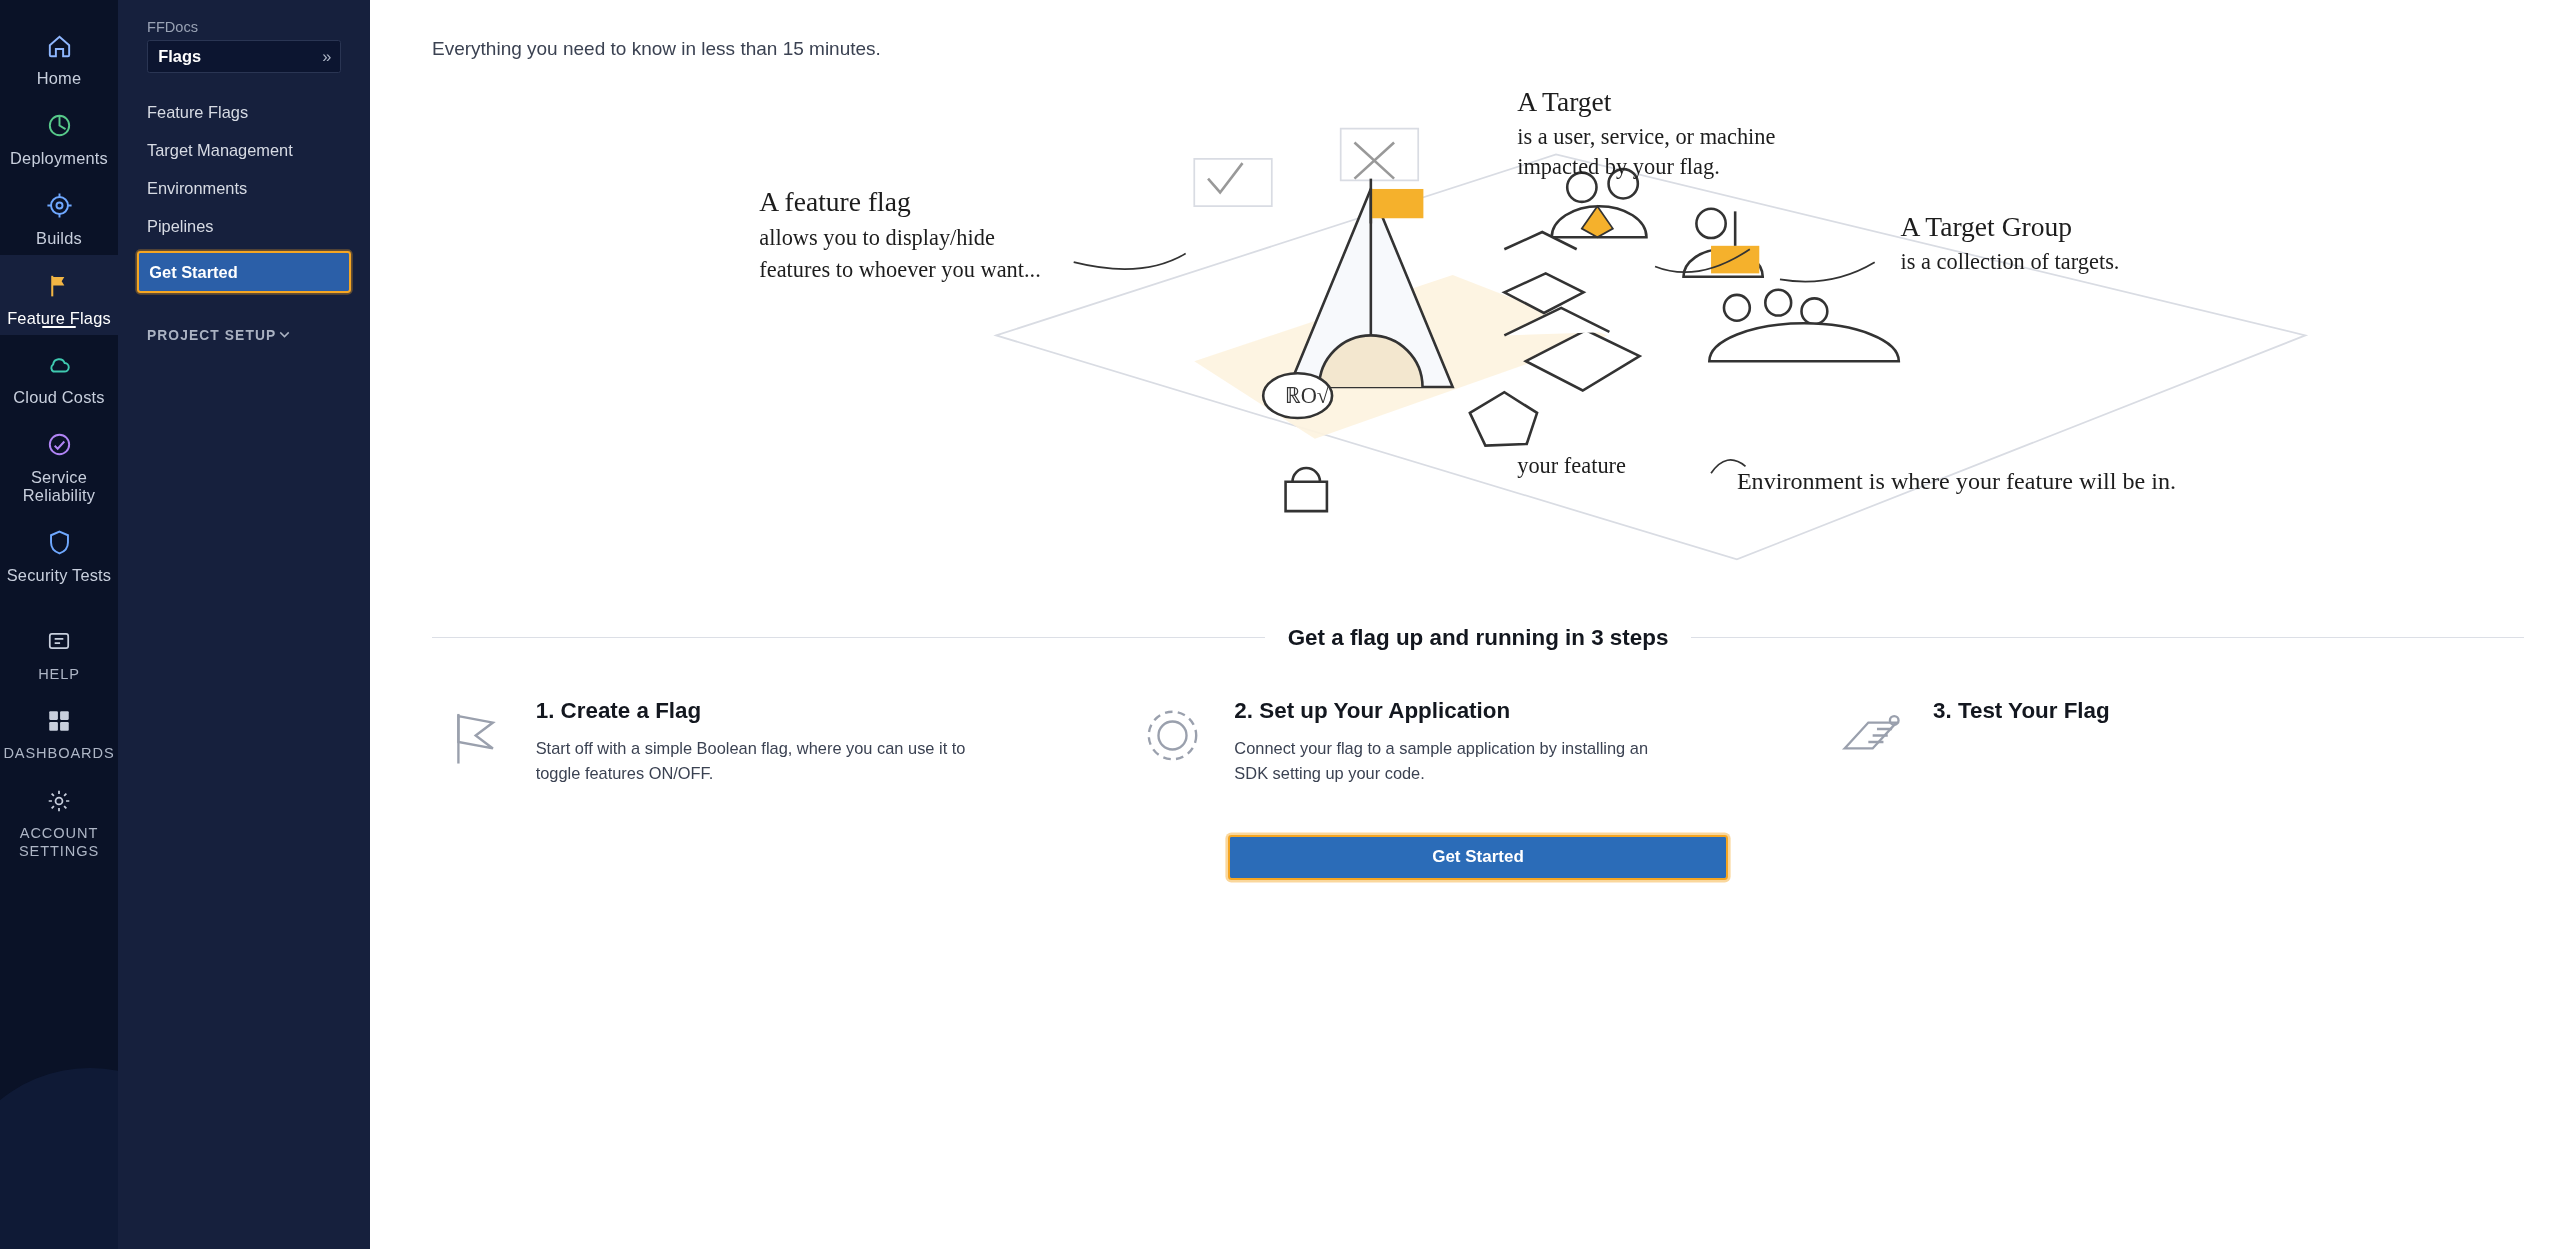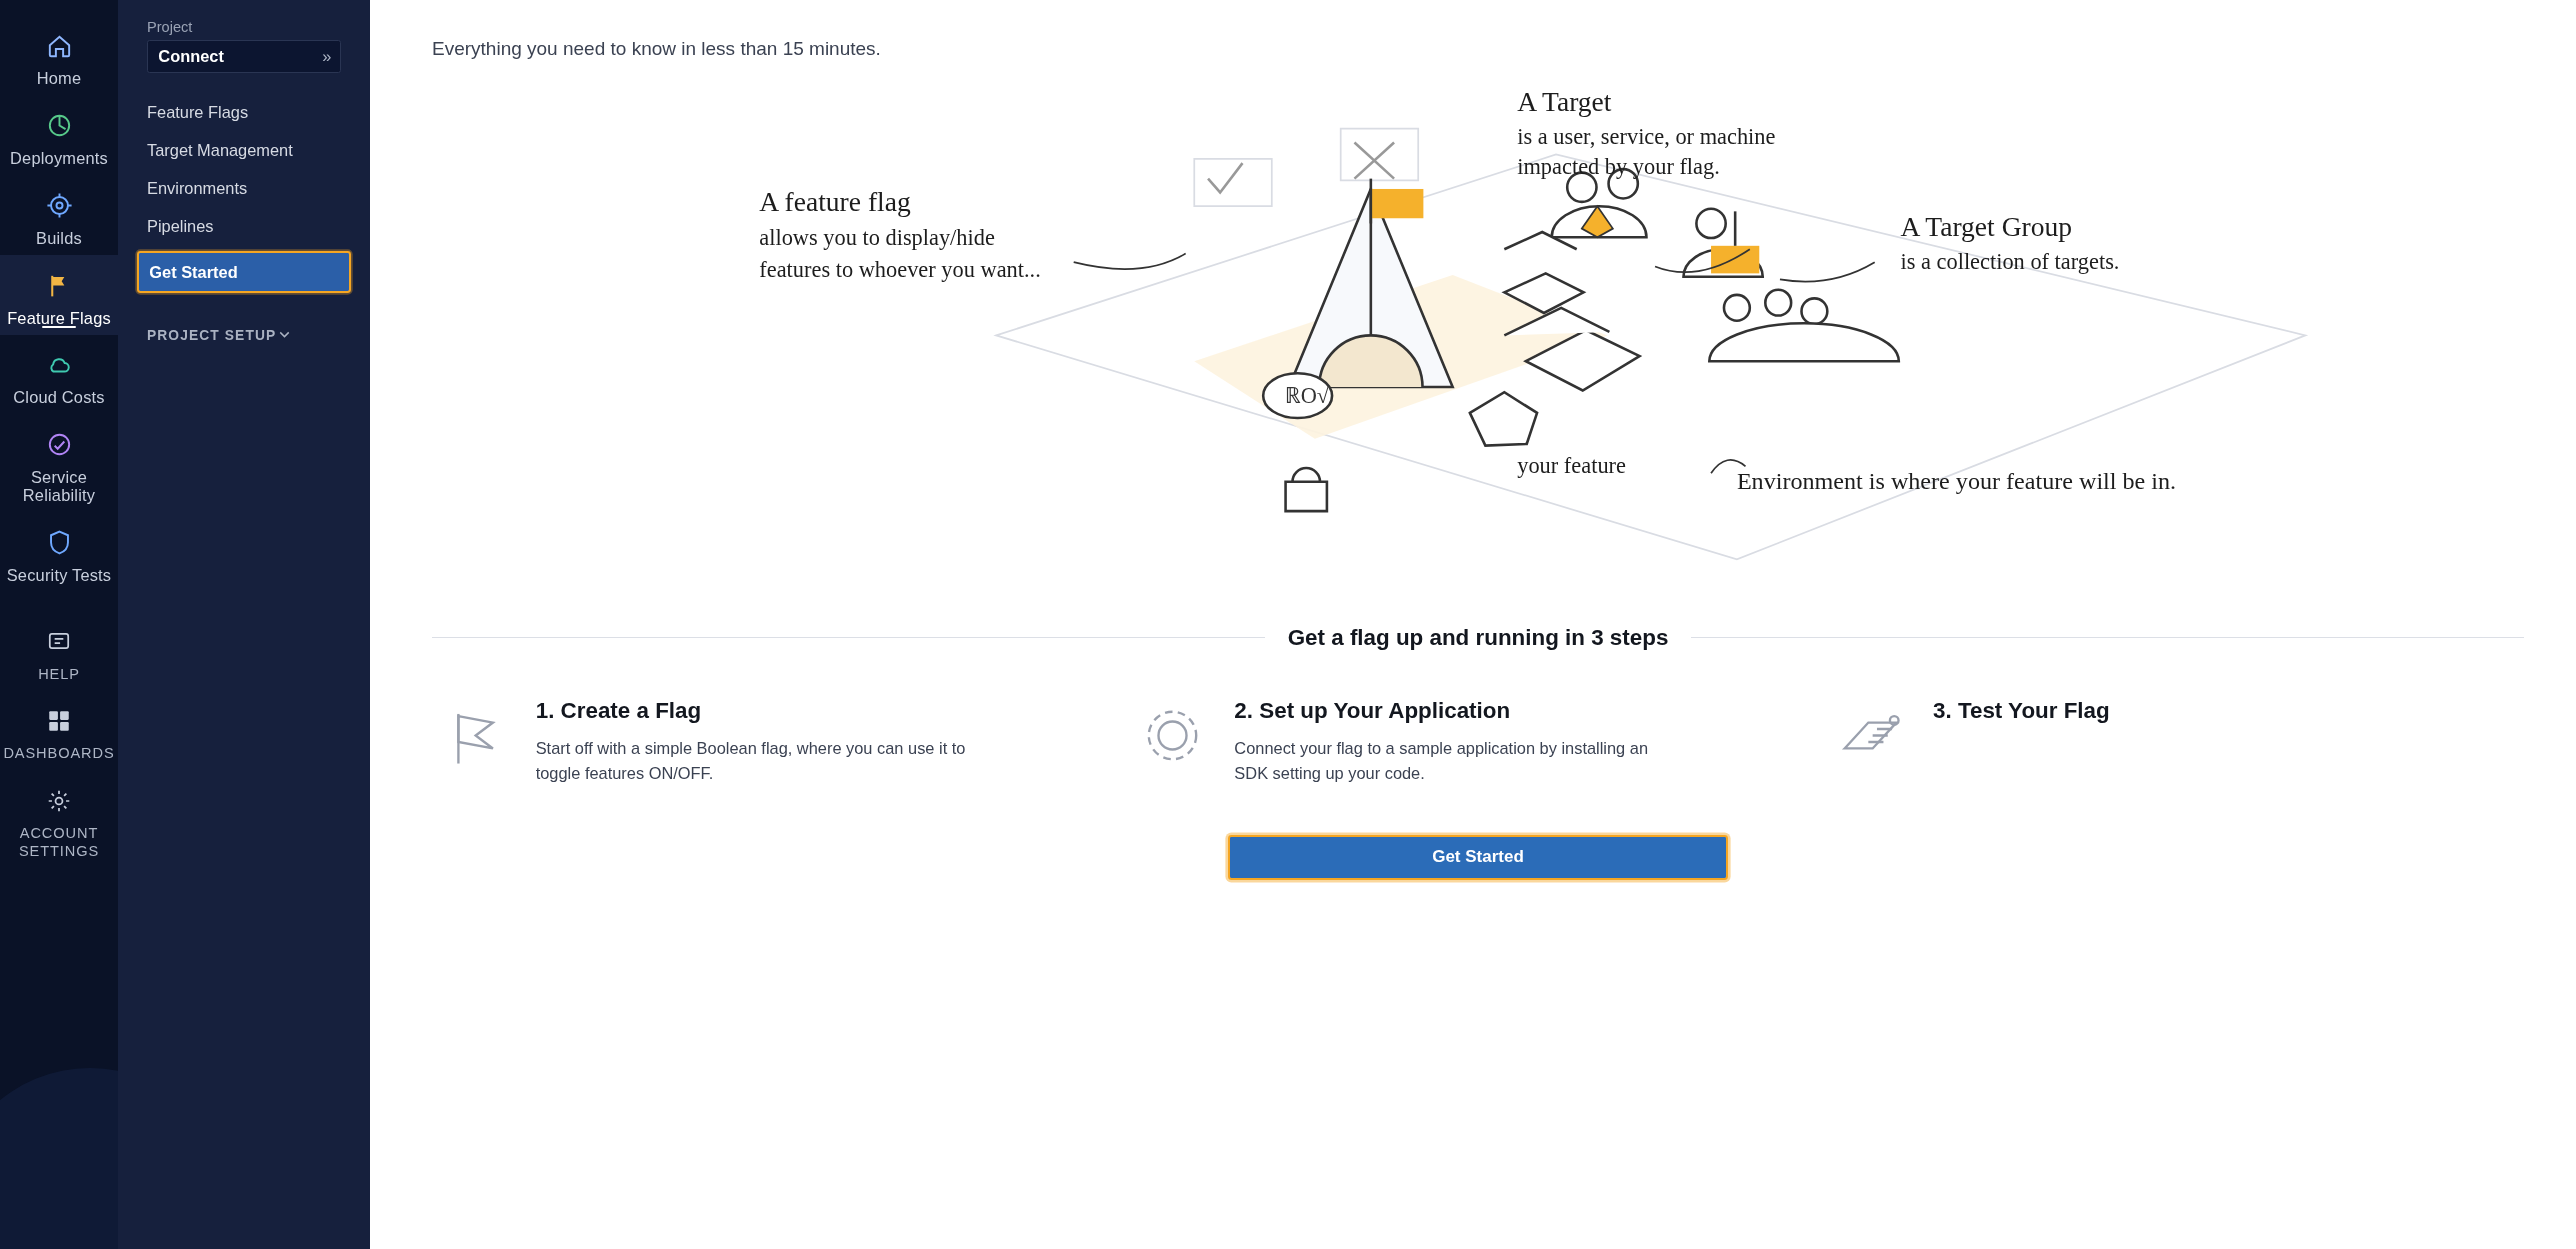--- a/index.html
+++ b/index.html
@@ -202,24 +202,24 @@
         <svg viewBox="0 0 24 24" width="26" height="26" fill="none" stroke="#c8cfdd" stroke-width="1.6">
           <circle cx="12" cy="12" r="3.2"></circle>
           <path d="M12 2.5v3M12 18.5v3M2.5 12h3M18.5 12h3M5.2 5.2l2.1 2.1M16.7 16.7l2.1 2.1M18.8 5.2l-2.1 2.1M7.3 16.7l-2.1 2.1"></path>
         </svg>
       </span>
       <span class="lbl small">ACCOUNT SETTINGS</span>
     </div>
   </nav>
 
   <aside class="sidebar">
-    <div class="side-label">Project</div>
+    <div class="side-label">FFDocs</div>
 
     <div class="proj-box">
-      <span class="pname">Connect</span>
+      <span class="pname">Flags</span>
       <span class="chev">»</span>
     </div>
 
     <div class="side-link">
       <span>Feature Flags</span>
     </div>
     <div class="side-link">
       <span>Target Management</span>
     </div>
     <div class="side-link">

